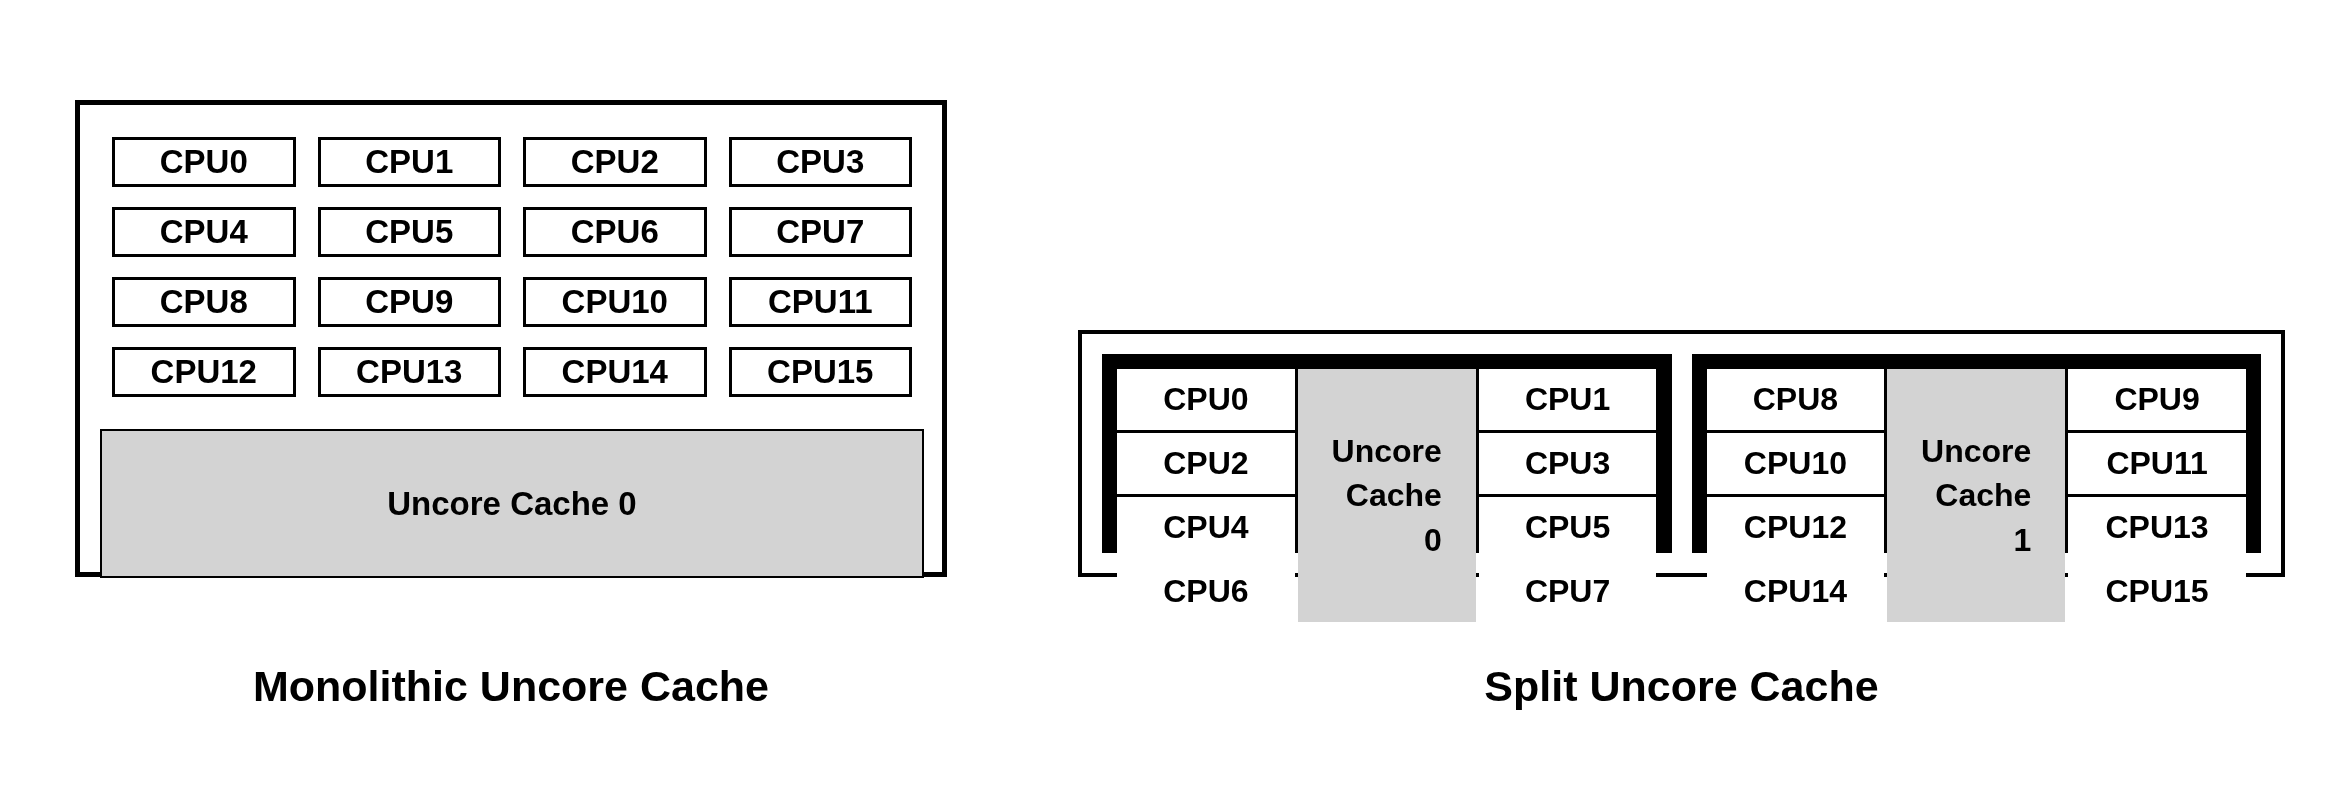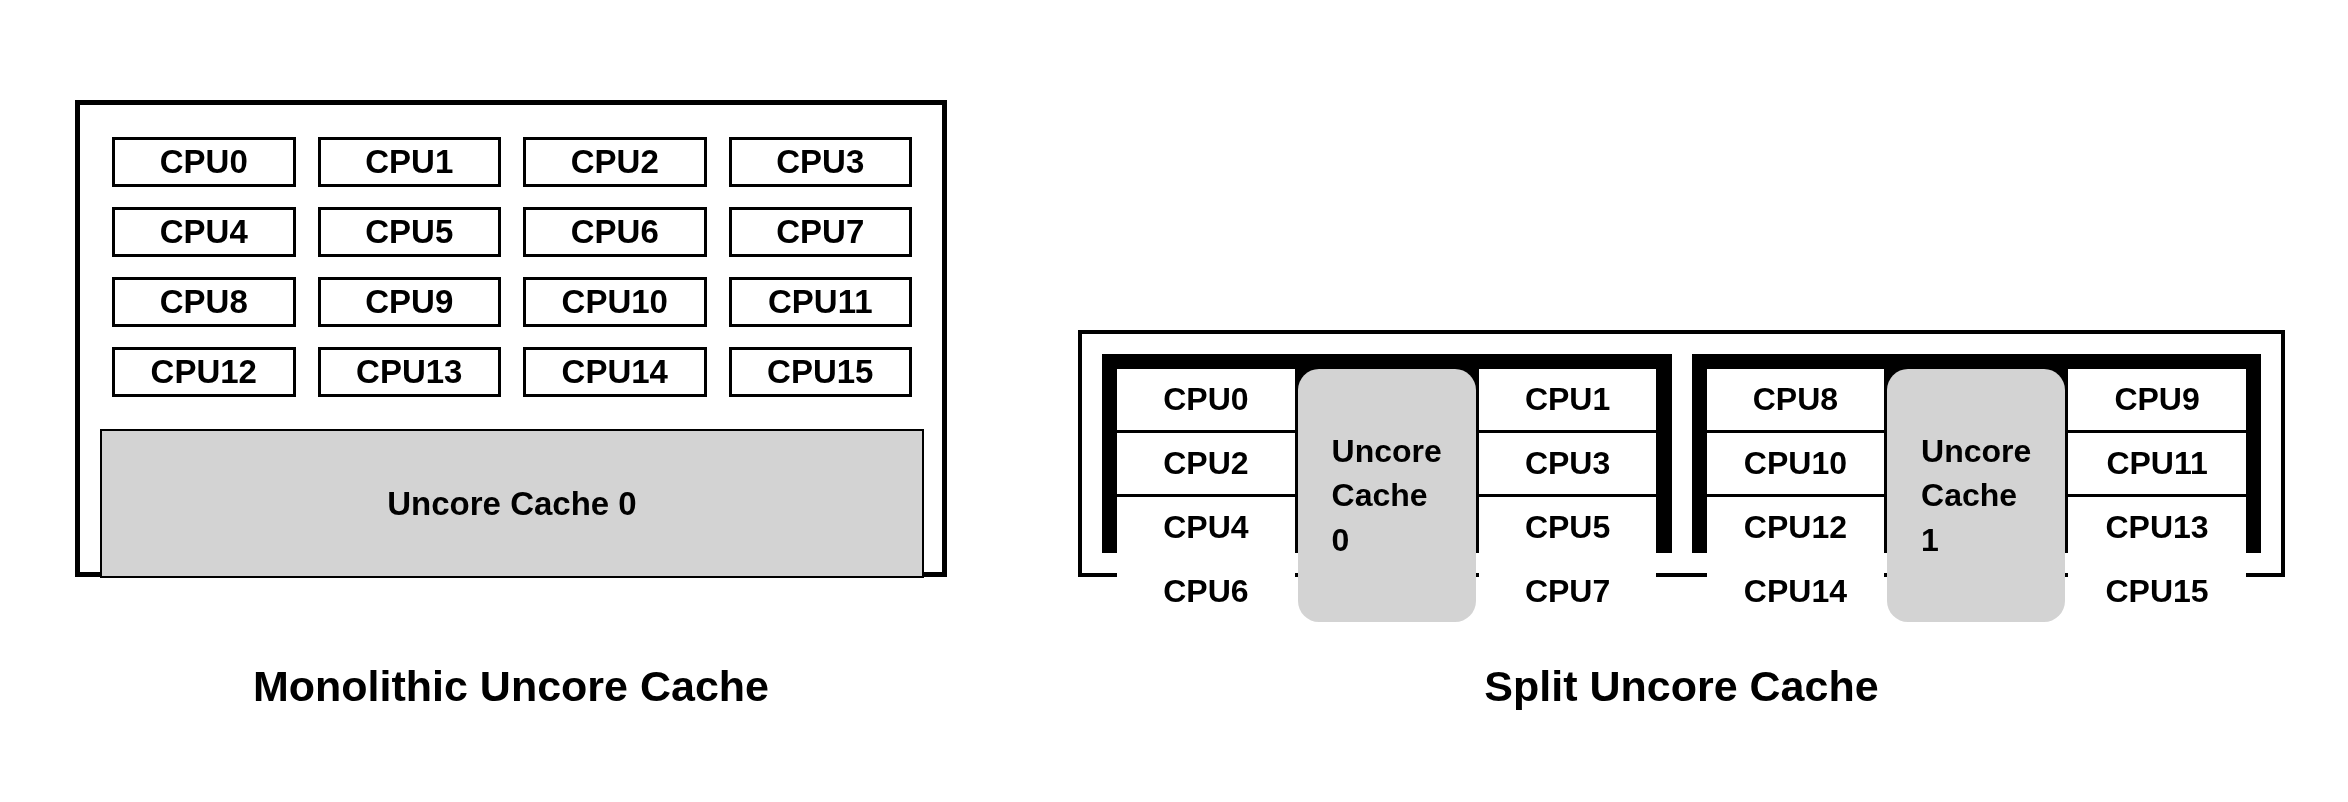--- a/index.html
+++ b/index.html
@@ -82,24 +82,23 @@
   .cell.c1 { grid-column: 1; }
   .cell.c3 { grid-column: 3; }
   .cell.r1 { grid-row: 1; }
   .cell.r2 { grid-row: 2; }
   .cell.r3 { grid-row: 3; }
   .cell.r4 { grid-row: 4; }
   .cell.cache-cell {
     grid-column: 2;
     grid-row: 1 / 5;
     background: var(--cache-fill);
-    text-align: left;
+    text-align: right;
     white-space: pre-line;
     line-height: 1.38;
-    border-radius: 21px;
   }
 
   
   .caption {
     position: absolute;
     text-align: center;
     font-weight: bold;
     font-size: 43px;
   }
   .caption-mono  { left: 63px;   top: 638px; width: 872px;  }

